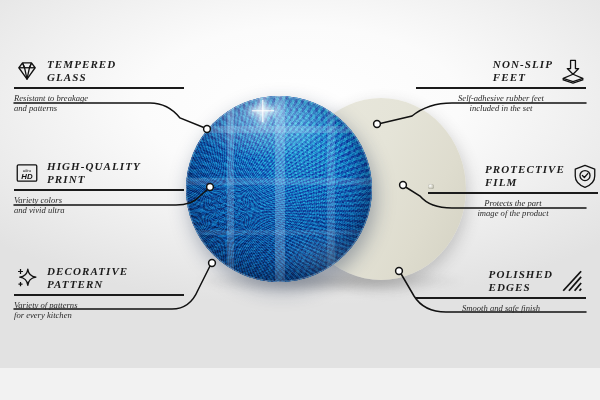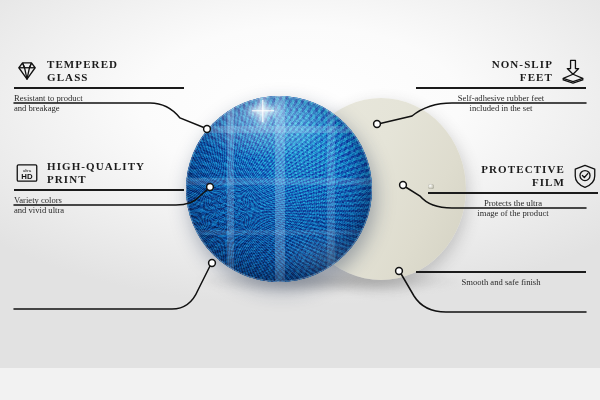--- a/index.html
+++ b/index.html
@@ -11,20 +11,21 @@
   }
   #stage {
     position: absolute;
     inset: 0;
     width: 600px;
     height: 368px;
     background:
       radial-gradient(ellipse 70% 55% at 50% 28%, #ffffff 0%, #fbfbfb 38%, #f0f0f0 66%, #e2e2e2 100%),
       linear-gradient(180deg, #fdfdfd 0%, #f7f7f7 45%, #dcdcdc 78%, #a9a9a9 100%);
     overflow: hidden;
+    font-style: italic;
   }
   
   #product { position: absolute; left: 0; top: 0; width: 600px; height: 400px; }
   .disc-back {
     position: absolute;
     left: 296px; top: 98px;
     width: 170px; height: 182px;
     border-radius: 50%;
     background:
       linear-gradient(118deg, #e9e8dd 0%, #e5e4d8 42%, #dedcce 72%, #d3d1c2 100%);
@@ -120,21 +121,21 @@
   .ttl {
     font-family: "Liberation Serif", serif;
     font-size: 11px;
     font-weight: 700;
     letter-spacing: 1.1px;
     line-height: 13px;
     color: #1b1b1b;
     text-transform: uppercase;
   }
   .feat.left .ttl { text-align: left; }
-  .feat.right .ttl { text-align: right; }
+  .feat.right .ttl { }
   .rule { height: 1.6px; background: #1b1b1b; margin: 3px 0 4px; width: 100%; }
   .desc {
     font-family: "Liberation Serif", serif;
     font-size: 8.6px;
     line-height: 10.6px;
     color: #2a2a2a;
   }
   .feat.right .desc { text-align: center; }
   
   #f-tempered  { left: 14px;  top: 58px; }
@@ -208,22 +209,22 @@
           <path d="M13,12 L10.5,6 M19,12 L21.5,6"></path>
         </g>
       </svg>
       <div class="ttl">
         <span>TEMPERED</span><br>
         <span>GLASS</span>
       </div>
     </div>
     <div class="rule"></div>
     <div class="desc">
-      <span>Resistant to product</span><br>
-      <span>and breakage</span>
+      <span>Resistant to breakage</span><br>
+      <span>and patterns</span>
     </div>
   </div>
 
   <div class="feat left" id="f-print">
     <div class="head">
       <svg class="icon" viewBox="0 0 32 32">
         <rect x="4" y="6" width="24" height="20" rx="1.5" fill="none" stroke="#111" stroke-width="1.6"></rect>
         <text x="16" y="14.2" font-family="Liberation Sans, sans-serif" font-size="5.4" text-anchor="middle" fill="#111">ultra</text>
         <text x="16" y="23" font-family="Liberation Sans, sans-serif" font-size="9.6" font-weight="bold" text-anchor="middle" fill="#111">HD</text>
       </svg>
@@ -232,20 +233,40 @@
         <span>PRINT</span>
       </div>
     </div>
     <div class="rule"></div>
     <div class="desc">
       <span>Variety colors</span><br>
       <span>and vivid ultra</span>
     </div>
   </div>
 
+  <div class="feat left" id="f-pattern">
+    <div class="head">
+      <svg class="icon" viewBox="0 0 32 32">
+        <g fill="none" stroke="#111" stroke-width="1.5" stroke-linejoin="round">
+          <path d="M17,5 C17.8,11.5 20.5,14.2 27,15 C20.5,15.8 17.8,18.5 17,25 C16.2,18.5 13.5,15.8 7,15 C13.5,14.2 16.2,11.5 17,5 Z"></path>
+          <path d="M8,5 L8,11 M5,8 L11,8"></path>
+          <path d="M8,21 L8,26 M5.5,23.5 L10.5,23.5"></path>
+        </g>
+      </svg>
+      <div class="ttl">
+        <span>DECORATIVE</span><br>
+        <span>PATTERN</span>
+      </div>
+    </div>
+    <div class="rule"></div>
+    <div class="desc">
+      <span>Variety of patterns</span><br>
+      <span>for every kitchen</span>
+    </div>
+  </div>
 
   <div class="feat right" id="f-feet">
     <div class="head">
       <div class="ttl">
         <span>NON-SLIP</span><br>
         <span>FEET</span>
       </div>
       <svg class="icon" viewBox="0 0 32 32">
         <g fill="none" stroke="#111" stroke-width="1.6" stroke-linejoin="round">
           <path d="M13,3 H19 V13 H23 L16,20 L9,13 H13 Z"></path>
@@ -270,25 +291,39 @@
       <svg class="icon" viewBox="0 0 32 32">
         <g fill="none" stroke="#111" stroke-width="1.6" stroke-linejoin="round" stroke-linecap="round">
           <path d="M16,3 L28,7.5 V16 C28,23 22.5,27.5 16,30 C9.5,27.5 4,23 4,16 V7.5 Z"></path>
           <circle cx="16" cy="15.5" r="6.2"></circle>
           <path d="M12.8,15.4 L15.2,17.8 L19.4,13"></path>
         </g>
       </svg>
     </div>
     <div class="rule"></div>
     <div class="desc">
-      <span>Protects the ultra</span><br>
+      <span>Protects the part</span><br>
       <span>image of the product</span>
     </div>
   </div>
 
   <div class="feat right" id="f-edges">
+    <div class="head">
+      <div class="ttl">
+        <span>POLISHED</span><br>
+        <span>EDGES</span>
+      </div>
+      <svg class="icon" viewBox="0 0 32 32">
+        <g stroke="#111" stroke-width="2.2" stroke-linecap="butt">
+          <path d="M4,28 L26,4"></path>
+          <path d="M11,28 L26,11"></path>
+          <path d="M18,28 L26,18.5"></path>
+          <path d="M24,28 L26,25.5"></path>
+        </g>
+      </svg>
+    </div>
     <div class="rule"></div>
     <div class="desc">
       <span>Smooth and safe finish</span>
     </div>
   </div>
 
 </div>
 
 </body></html>

